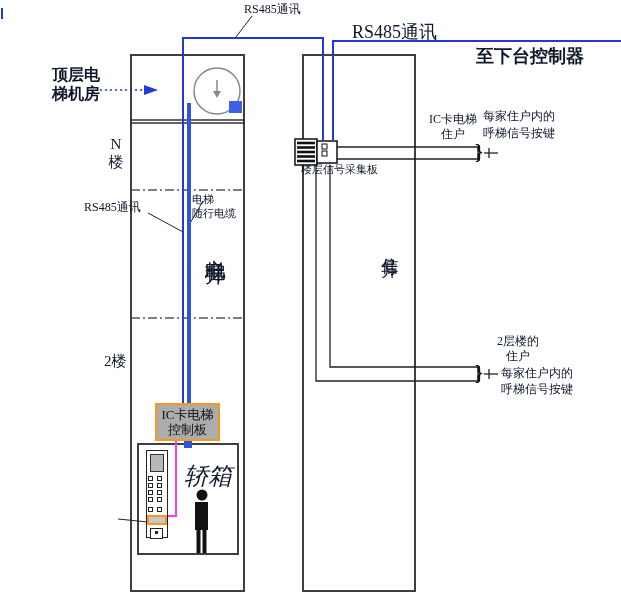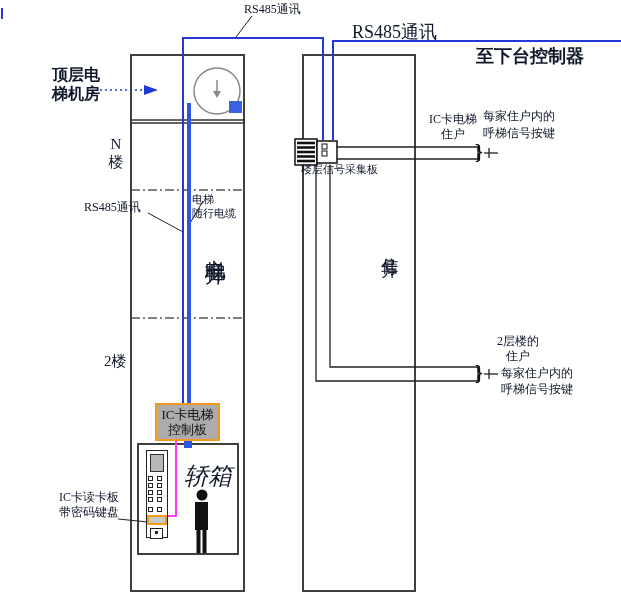--- a/index.html
+++ b/index.html
@@ -154,18 +154,14 @@
     <div>2层楼的</div>
     <div>住户</div>
   </div>
   <div class="t" style="left:501px;top:365px;font-size:12px;line-height:16px;">
     <div>每家住户内的</div>
     <div>呼梯信号按键</div>
   </div>
 
   <span class="t" style="left:184px;top:461px;font-size:24px;font-style:italic;">轿箱</span>
 
-  <div class="t" style="left:59px;top:490px;font-size:12px;line-height:15px;">
-    <div>IC卡读卡板</div>
-    <div>带密码键盘</div>
-  </div>
 
 </div>
 
 </body></html>

